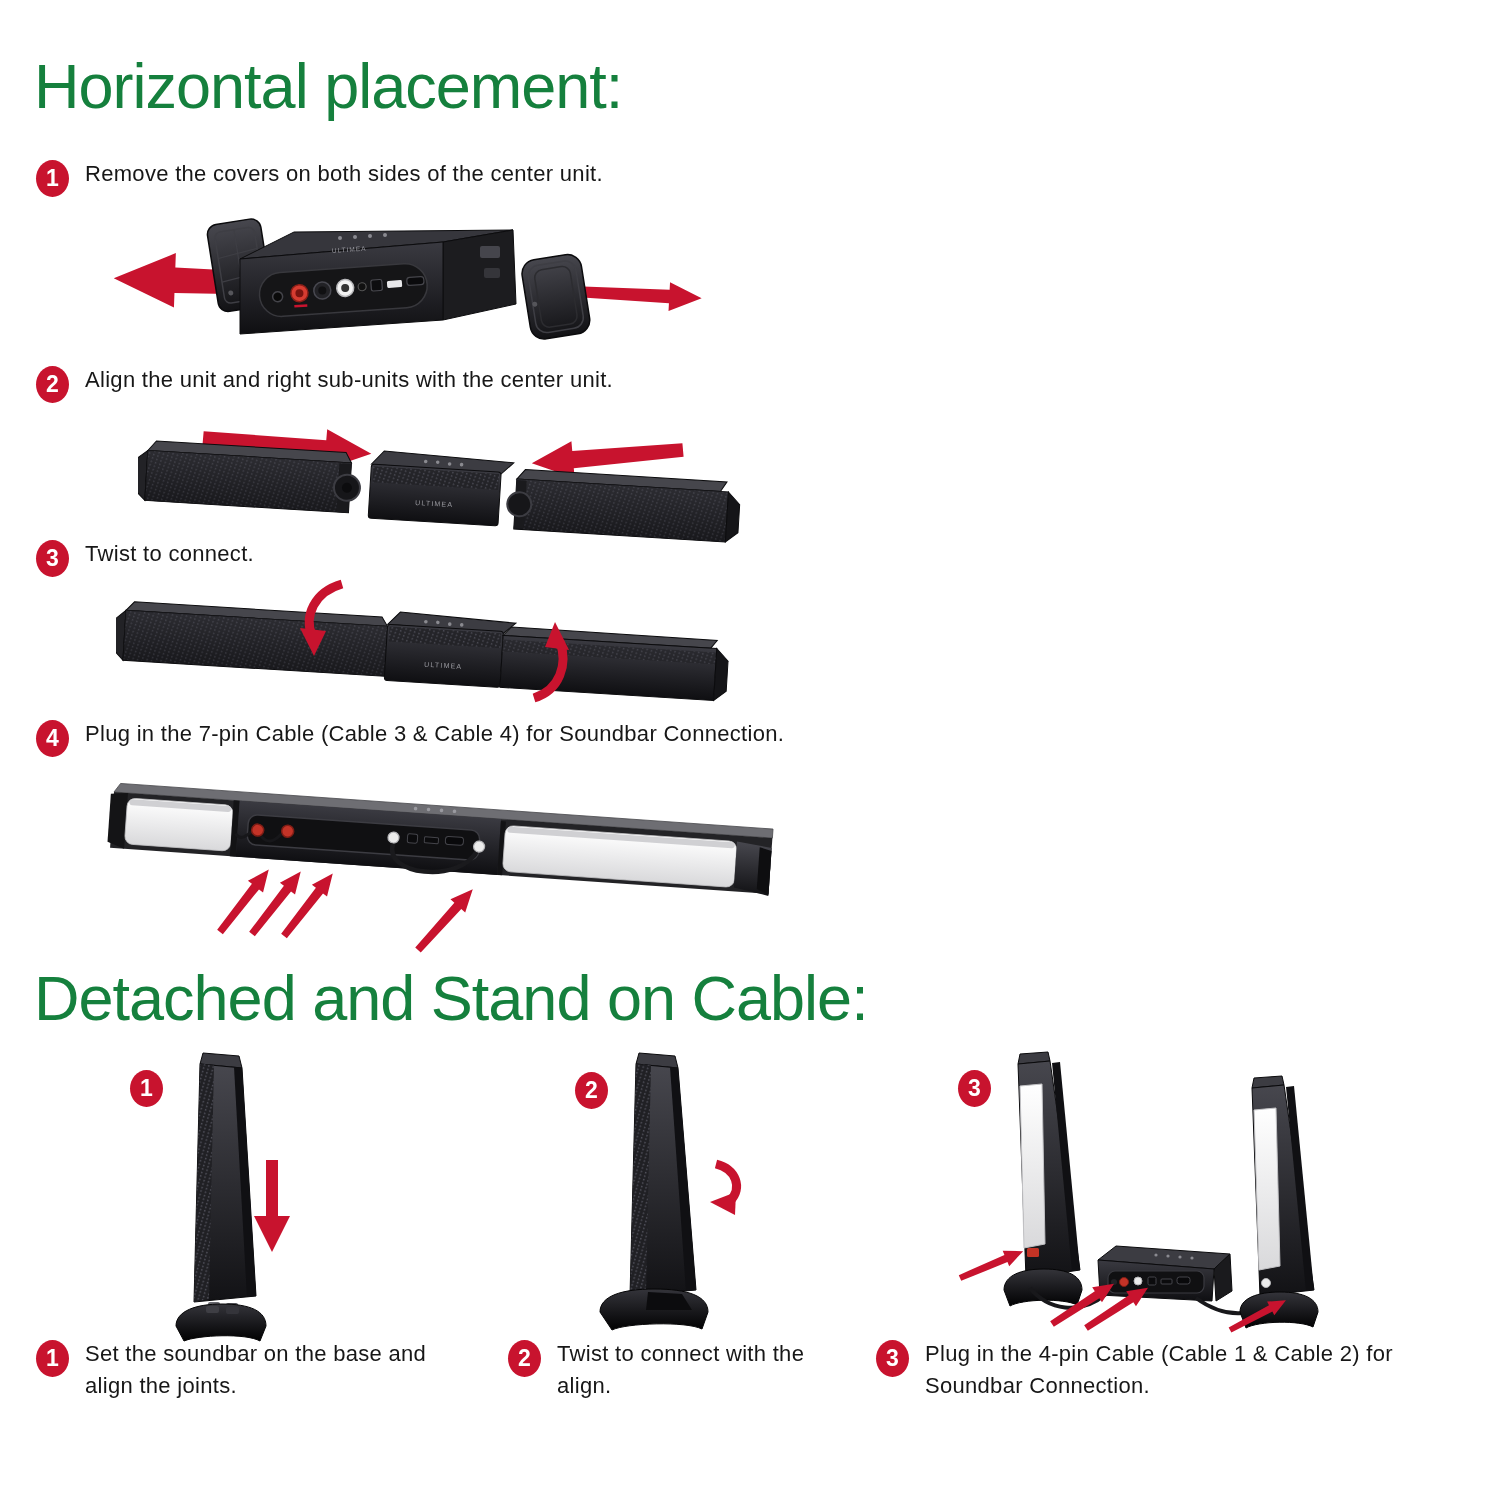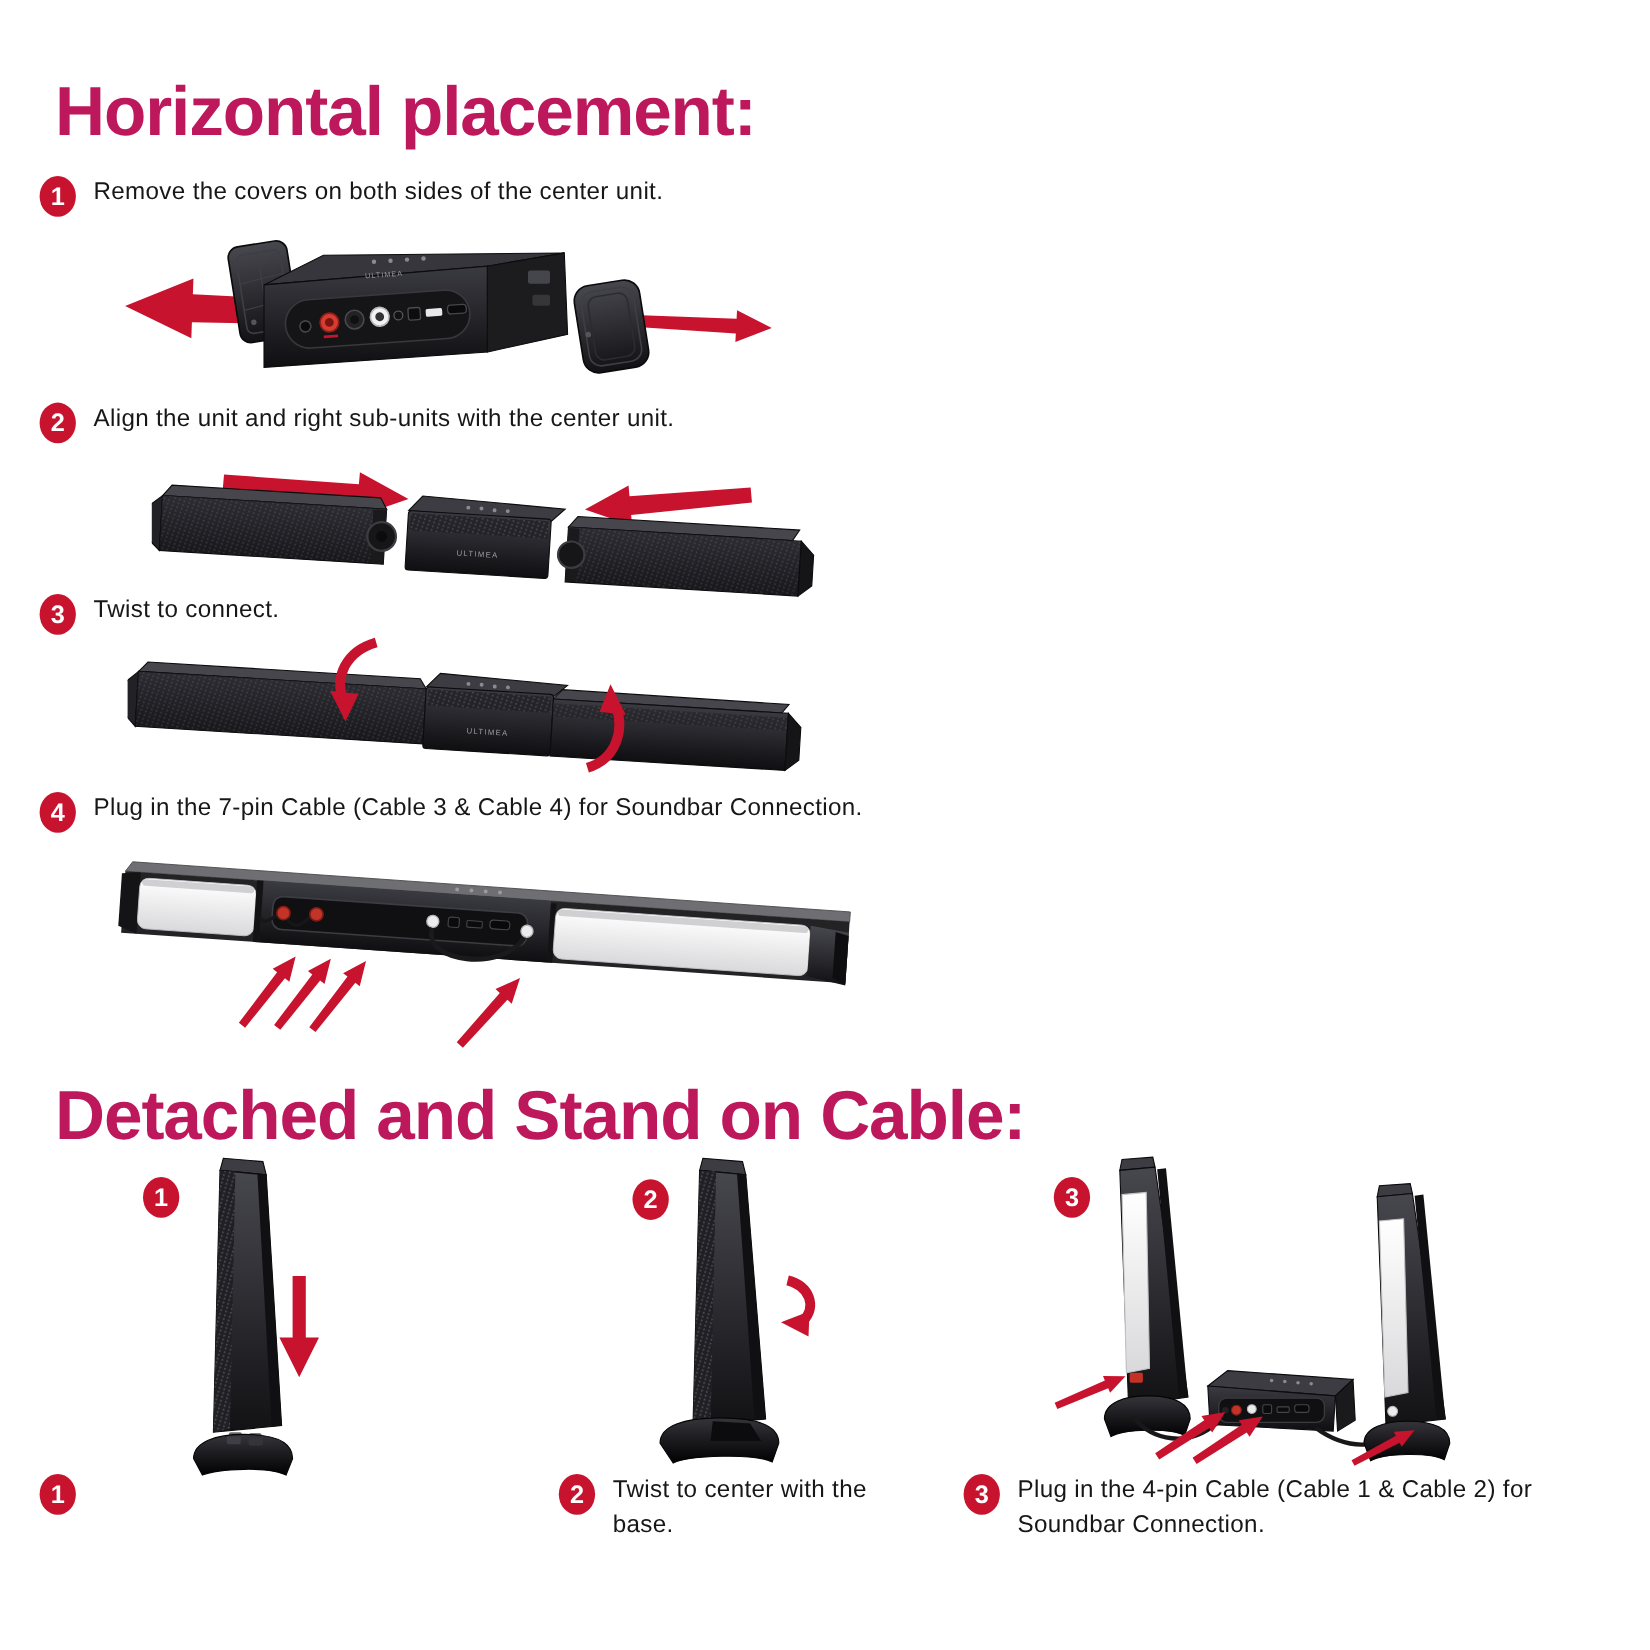--- a/index.html
+++ b/index.html
@@ -1,18 +1,18 @@
 <!DOCTYPE html>
 <html><head>
 <meta charset="utf-8">
 <style>
   html,body{margin:0;padding:0;background:#fff;}
   .page{position:relative;width:1500px;height:1500px;background:#ffffff;
         font-family:"Liberation Sans",sans-serif;color:#141414;overflow:hidden;}
-  .h{position:absolute;margin:16px;font-size:63px;font-weight:700;letter-spacing:-1px;color:#be185d;white-space:nowrap;}
+  .h{position:absolute;margin:0;font-size:63px;font-weight:400;letter-spacing:-1px;color:#15803d;white-space:nowrap;}
   .step{position:absolute;display:flex;gap:16px;align-items:flex-start;}
   .badge{flex:0 0 auto;width:33px;height:37px;border-radius:50%;background:#c8132e;color:#fff;
          font-size:23px;font-weight:700;display:flex;align-items:center;justify-content:center;}
   .badge-abs{position:absolute;}
   .stext{font-size:22px;line-height:1.45;letter-spacing:.3px;color:#171717;margin-top:-2px;white-space:nowrap;}
   .cap .stext{white-space:normal;}
   .fig{position:absolute;}
   svg text{font-family:"Liberation Sans",sans-serif;}
 </style>
 </head>
@@ -314,23 +314,24 @@
     <use href="#arrowShape" fill="#c8132e" transform="translate(156,280) rotate(-33) scale(0.56)"></use>
     <use href="#arrowShape" fill="#c8132e" transform="translate(300,282) rotate(-28) scale(0.48)"></use>
   </svg>
 
   <span class="badge badge-abs" style="left:130px;top:1070px">1</span>
   <span class="badge badge-abs" style="left:575px;top:1072px">2</span>
   <span class="badge badge-abs" style="left:958px;top:1070px">3</span>
 
   <div class="step cap" style="left:36px;top:1340px;width:460px">
     <span class="badge">1</span>
+    <span class="stext" style="width:375px">Set the soundbar on the base and align the joints.</span>
   </div>
   <div class="step cap" style="left:508px;top:1340px;width:340px">
     <span class="badge">2</span>
-    <span class="stext" style="width:260px">Twist to center with the base.</span>
+    <span class="stext" style="width:260px">Twist to connect with the align.</span>
   </div>
   <div class="step cap" style="left:876px;top:1340px;width:600px">
     <span class="badge">3</span>
     <span class="stext" style="width:520px">Plug in the 4-pin Cable (Cable 1 &amp; Cable 2) for Soundbar Connection.</span>
   </div>
 
 </div>
 
 </body></html>

